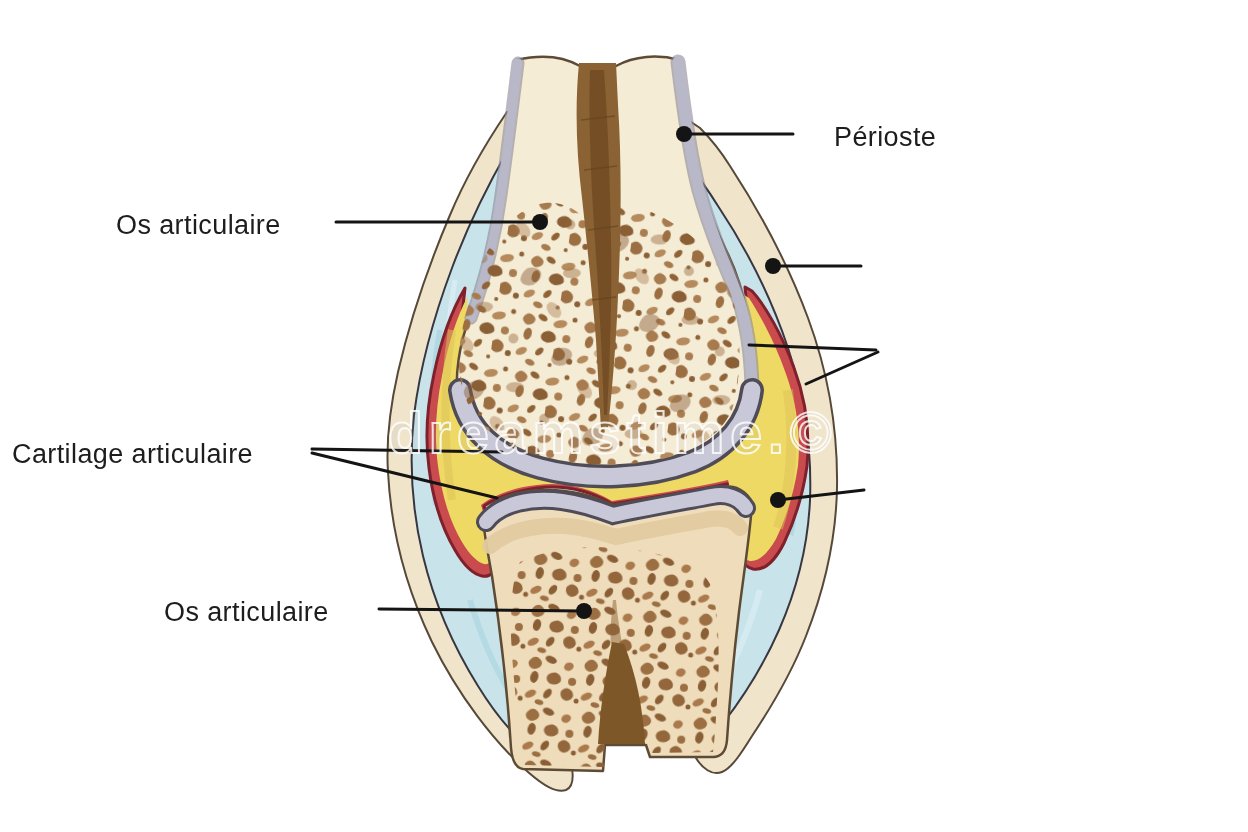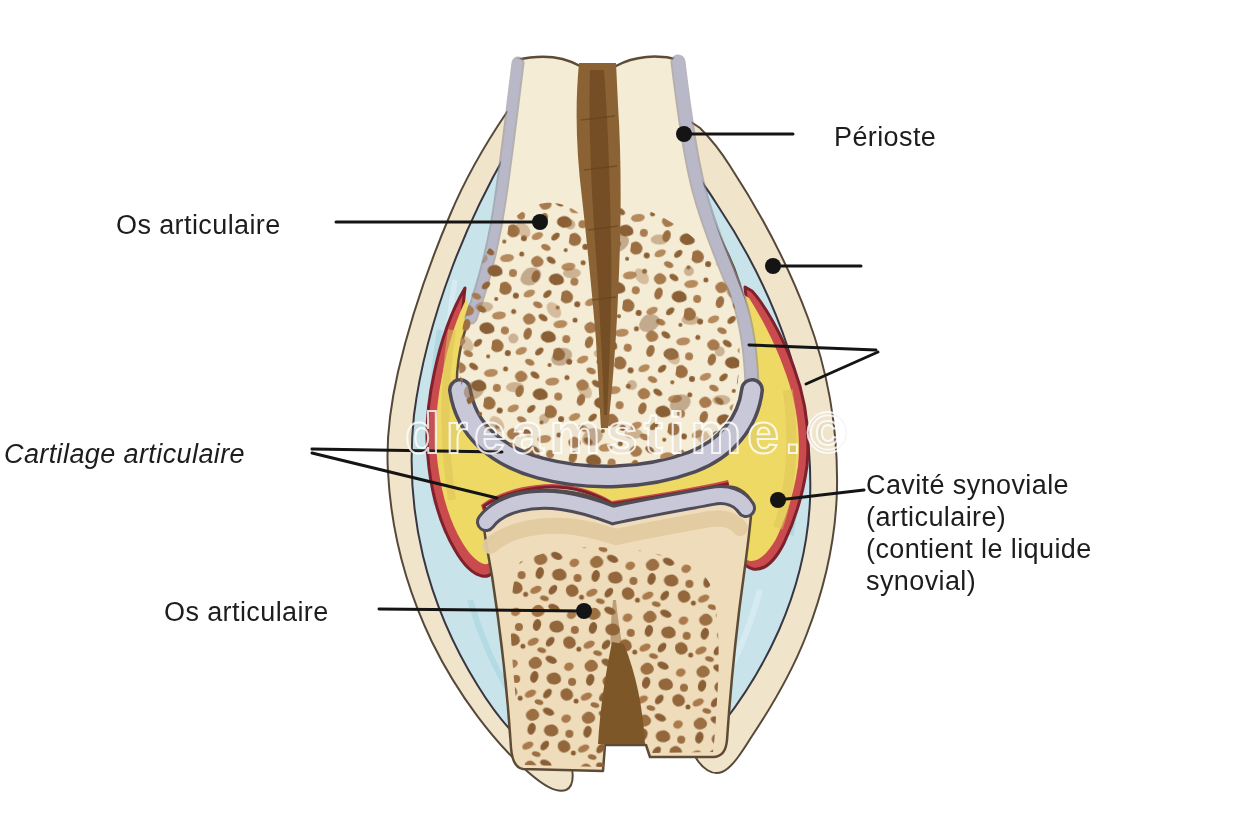--- a/index.html
+++ b/index.html
@@ -1,21 +1,21 @@
 <!DOCTYPE html>
 <html><head>
 <meta charset="utf-8">
 <style>
   html,body{margin:0;padding:0;background:#fff;}
   #stage{position:relative;width:1248px;height:832px;background:#fff;overflow:hidden;
          font-family:"Liberation Sans", sans-serif;}
   #anatomy-svg{position:absolute;left:0;top:0;}
   .lbl{position:absolute;color:#1d1d1d;font-size:27px;line-height:32px;
        letter-spacing:0.4px;white-space:pre-line;}
-  #watermark{position:absolute;left:405px;top:401px;width:560px;
+  #watermark{position:absolute;left:388px;top:401px;width:560px;
              font-size:57px;line-height:64px;letter-spacing:6px;font-weight:bold;
              color:transparent;-webkit-text-stroke:2px rgba(255,255,255,0.82);
              text-shadow:0 0 1px rgba(150,150,150,0.10);
              pointer-events:none;}
 </style>
 </head>
 <body>
 
 <div id="stage">
 
@@ -174,22 +174,18 @@
 </svg>
 
 <div id="watermark">dreamstime.©</div>
 
 <div class="lbl" style="left:798px;top:121px;margin-left:36px;">Périoste</div>
 
 <div class="lbl" style="left:116px;top:209px;width:204px;">Os articulaire</div>
 
 
 
-<div class="lbl" style="left:4px;top:438px;font-style:italic;">Cartilage articulaire</div>
+<div class="lbl" style="left:12px;top:438px;">Cartilage articulaire</div>
 
-<div class="lbl" style="left:866px;top:469px;">Cavité synoviale
-(articulaire)
-(contient le liquide
-synovial)</div>
 
 <div class="lbl" style="left:164px;top:596px;">Os articulaire</div>
 
 </div>
 
 </body></html>

